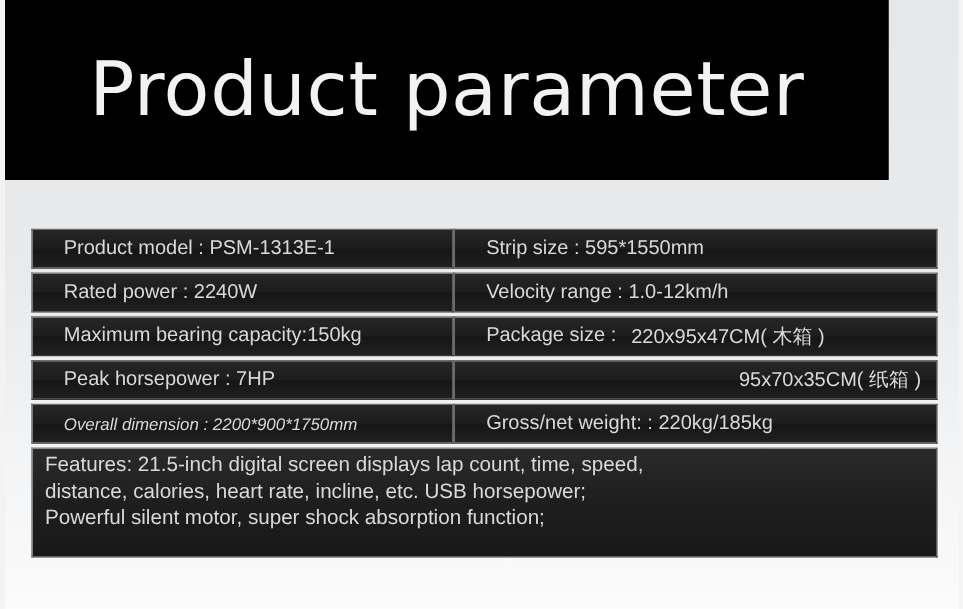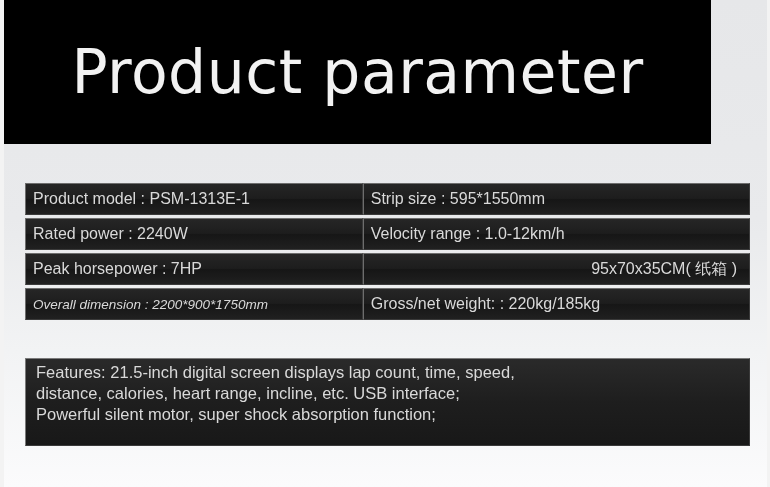--- a/index.html
+++ b/index.html
@@ -64,21 +64,21 @@
     height: 32px;
     background: linear-gradient(to bottom, #262626 0%, #1d1d1d 48%, #161616 52%, #202020 100%);
     border-top: 1px solid #6d6d6d;
     border-left: 1px solid #6d6d6d;
     border-right: 1px solid #3a3a3a;
     border-bottom: 1px solid #3a3a3a;
     display: flex;
     align-items: center;
     color: #d9d9d9;
     font-size: 16px;
-    padding: 0 7px;
+    padding: 0 25px;
     white-space: nowrap;
     overflow: hidden;
   }
   .cell.left  { width: 360px; }
   .cell.right { width: 413px; }
 
   .cell.small-text { font-size: 13.5px; font-style: italic; }
   .cell.align-right { justify-content: flex-end; padding-right: 12px; }
   .cell .gap { display: inline-block; width: 12px; }
 
@@ -117,32 +117,40 @@
     <div class="spec-row">
       <div class="cell left">Product model : PSM-1313E-1</div>
       <div class="cell right">Strip size : 595*1550mm</div>
     </div>
 
     <div class="spec-row">
       <div class="cell left">Rated power : 2240W</div>
       <div class="cell right">Velocity range : 1.0-12km/h</div>
     </div>
 
+    <div class="spec-row">
+      <div class="cell left">Maximum bearing capacity:150kg</div>
+      <div class="cell right">
+        <span>Package size :</span>
+        <span class="gap"></span>
+        <span>220x95x47CM( 木箱 )</span>
+      </div>
+    </div>
 
     <div class="spec-row">
       <div class="cell left">Peak horsepower : 7HP</div>
       <div class="cell right align-right">95x70x35CM( 纸箱 )</div>
     </div>
 
     <div class="spec-row">
       <div class="cell left small-text">Overall dimension : 2200*900*1750mm</div>
       <div class="cell right">Gross/net weight: : 220kg/185kg</div>
     </div>
 
   </div>
 
   <div class="features-cell">
     <span class="fline">Features: 21.5-inch digital screen displays lap count, time, speed,</span>
-    <span class="fline">distance, calories, heart range, incline, etc. USB interface;</span>
+    <span class="fline">distance, calories, heart rate, incline, etc. USB horsepower;</span>
     <span class="fline">Powerful silent motor, super shock absorption function;</span>
   </div>
 
 </div>
 
 </body></html>

